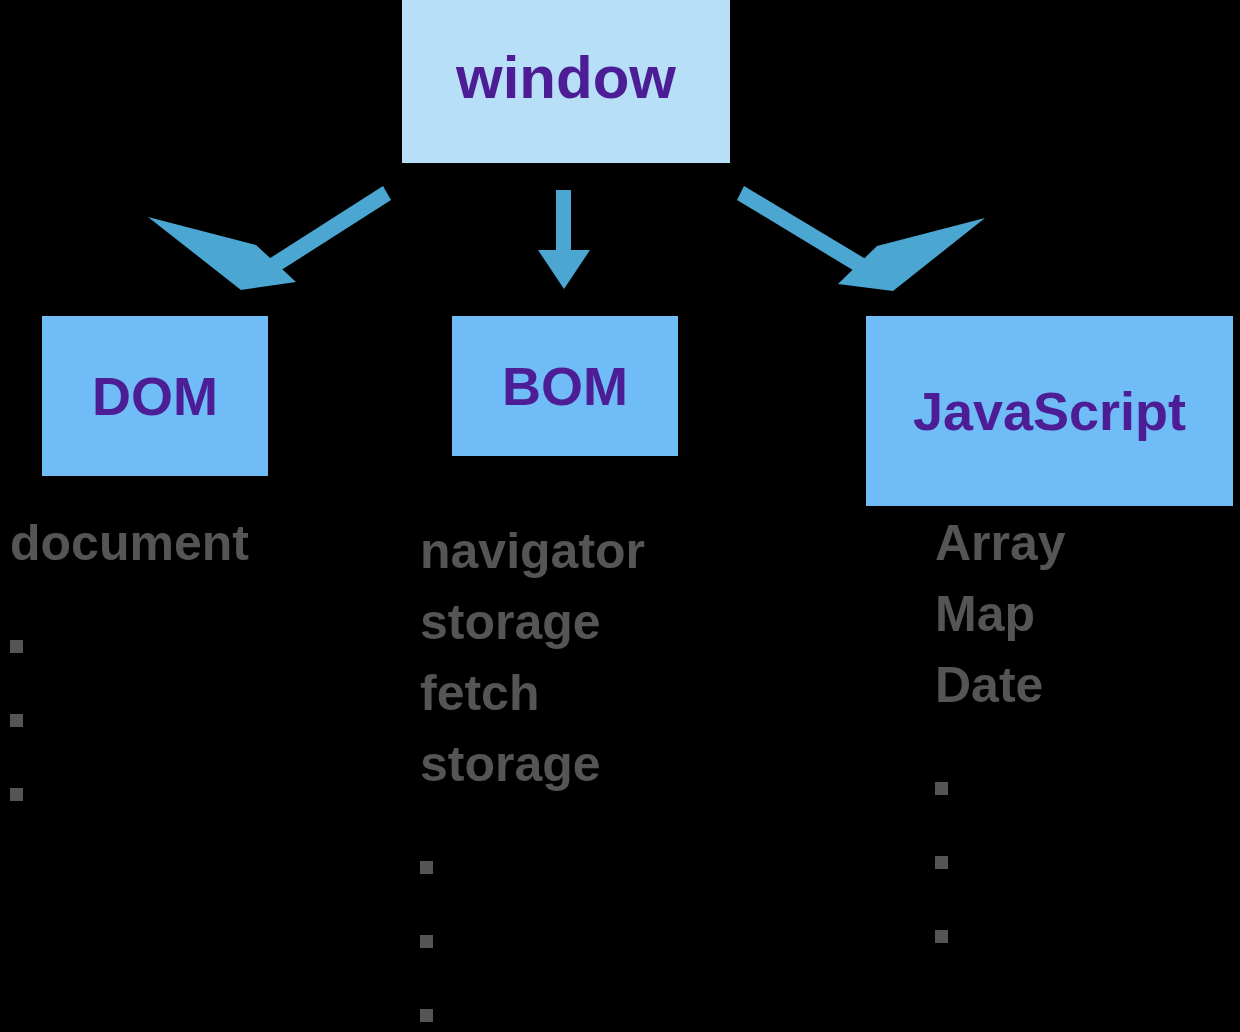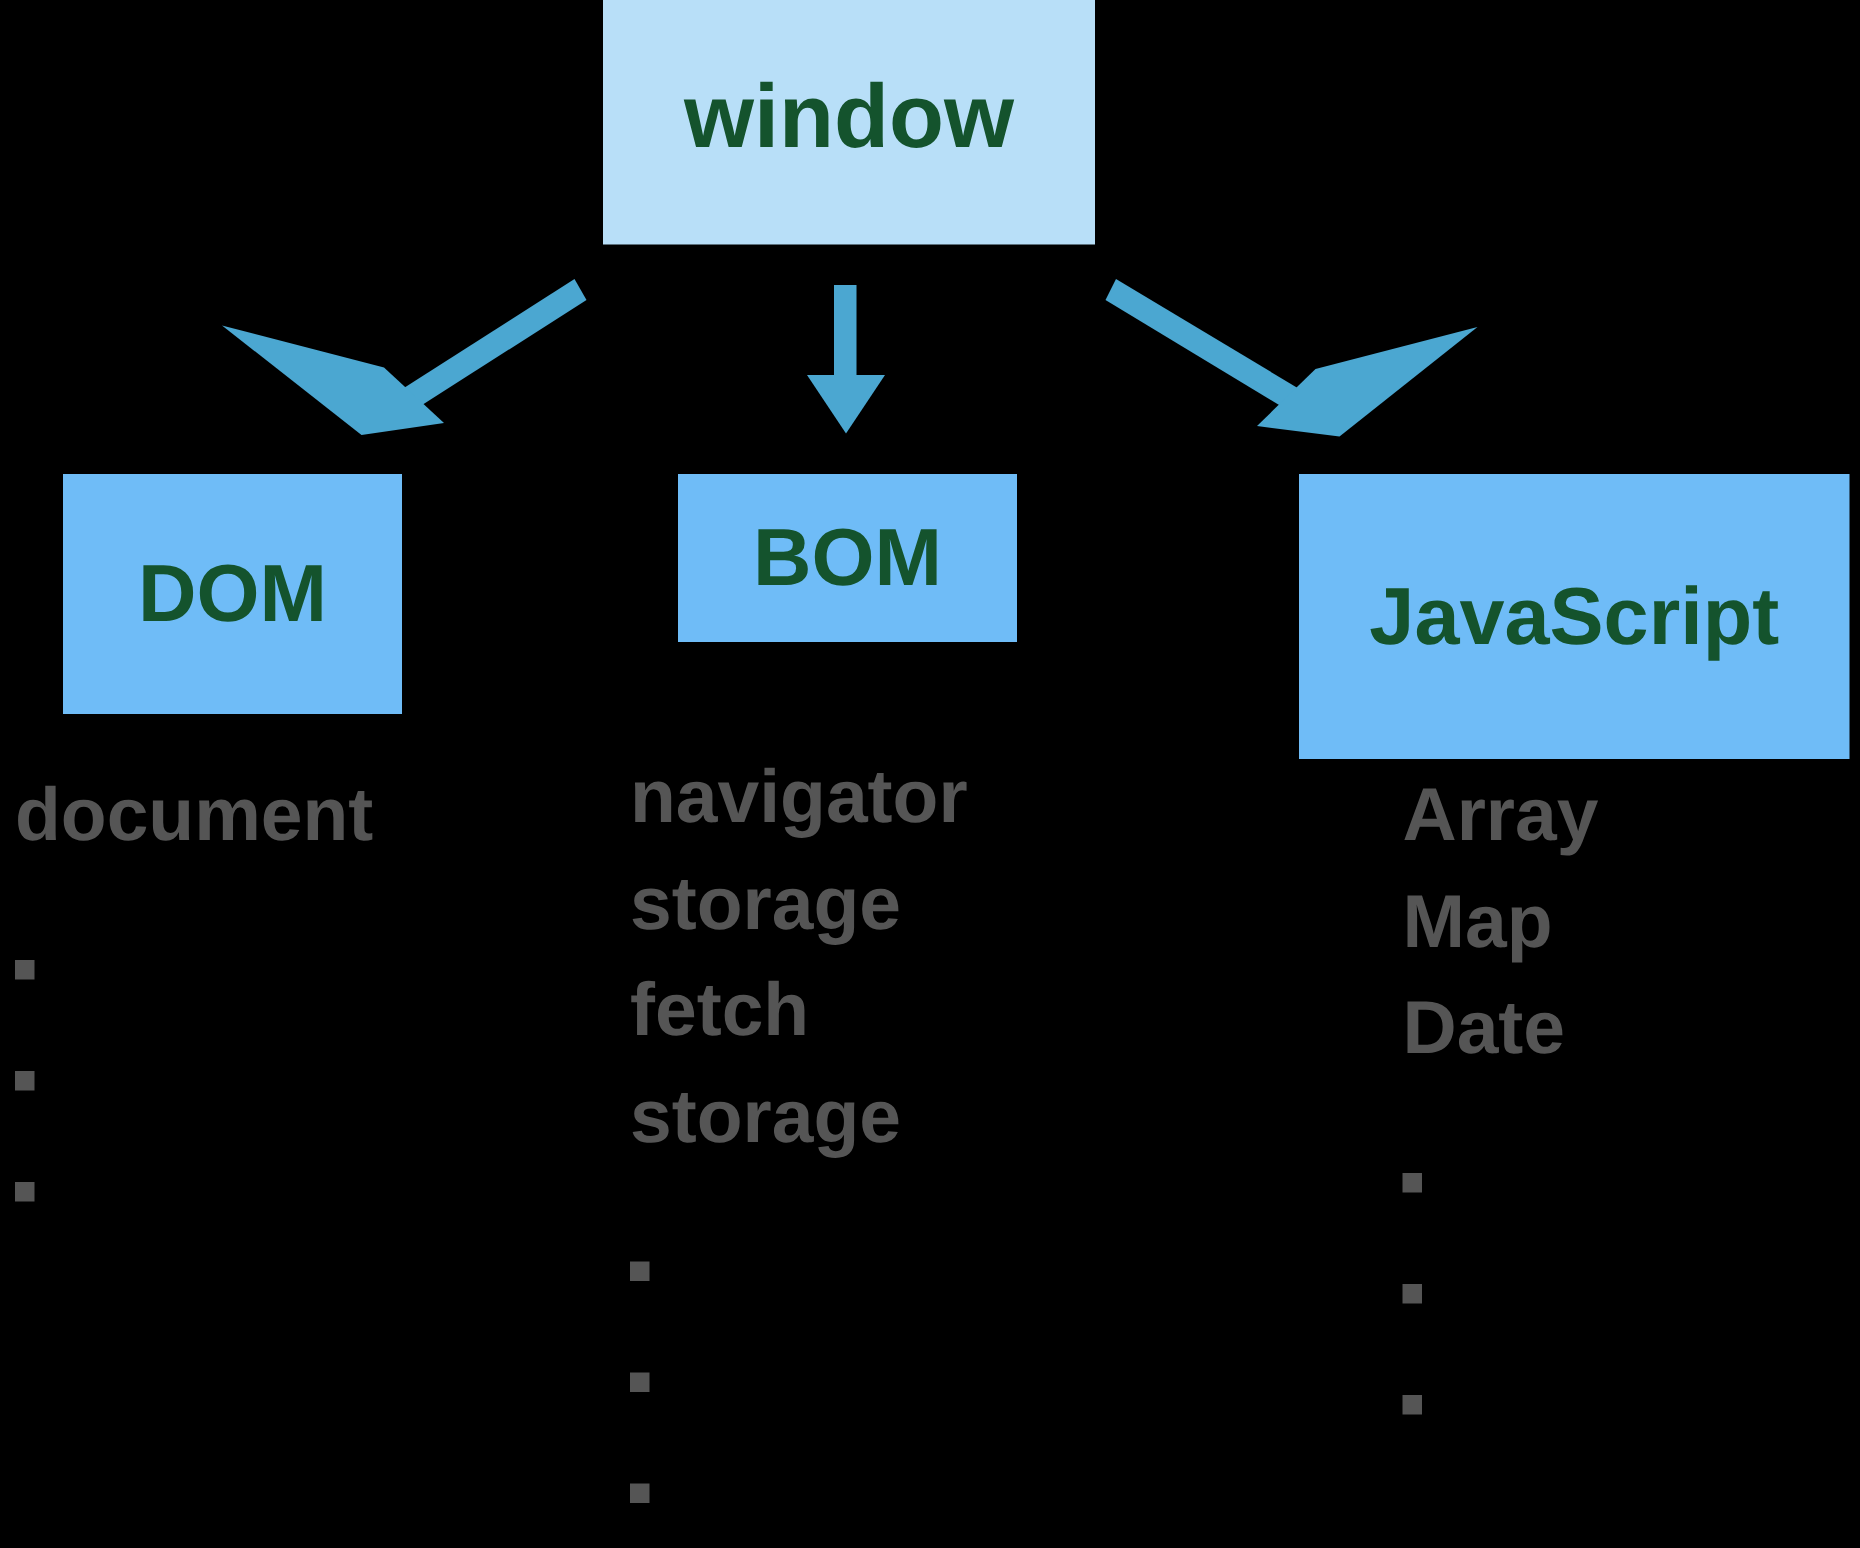--- a/index.html
+++ b/index.html
@@ -17,21 +17,21 @@
   }
   .node-box {
     position: absolute;
     display: flex;
     align-items: center;
     justify-content: center;
     box-sizing: border-box;
   }
   .node-label {
     font-weight: bold;
-    color: #14532d;
+    color: #4c1d95;
     line-height: 1;
     white-space: nowrap;
   }
   #box-window {
     left: 402px;
     top: -8px;
     width: 328px;
     height: 171px;
     background: #b8dff8;
   }
@@ -41,21 +41,21 @@
     left: 42px;
     top: 316px;
     width: 226px;
     height: 160px;
     background: #6fbcf7;
   }
   #box-bom {
     left: 452px;
     top: 316px;
     width: 226px;
-    height: 112px;
+    height: 140px;
     background: #6fbcf7;
   }
   #box-javascript {
     left: 866px;
     top: 316px;
     width: 367px;
     height: 190px;
     background: #6fbcf7;
   }
   #box-dom .node-label,
@@ -86,21 +86,21 @@
   }
   .member-dot {
     width: 13px;
     height: 13px;
     background: #555555;
     margin-top: 61px;
   }
   .member-dot:first-of-type { margin-top: 55px; }
 
   #col-dom  { left: 10px;  top: 508px; width: 292px; }
-  #col-bom  { left: 420px; top: 496px; width: 290px; }
+  #col-bom  { left: 420px; top: 516px; width: 290px; }
   #col-js   { left: 935px; top: 508px; width: 226px; }
 </style>
 </head>
 <body>
 
 <div id="canvas">
 
   <div class="node-box" id="box-window">
     <span class="node-label">window</span>
   </div>

